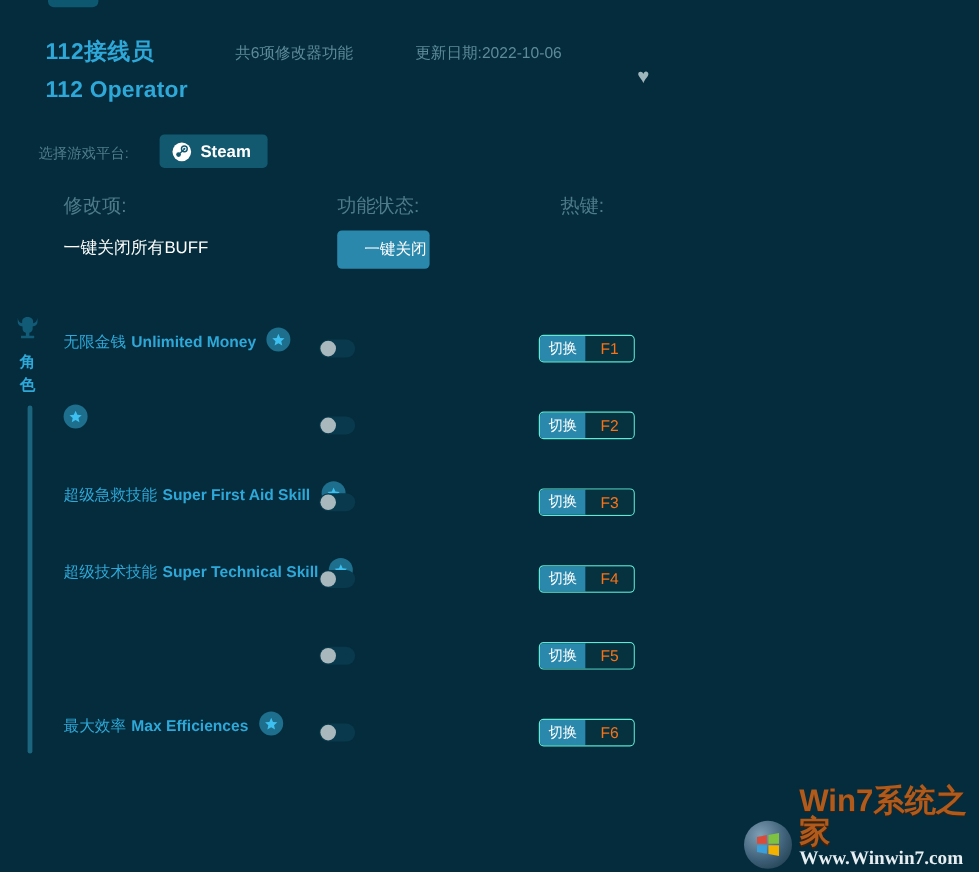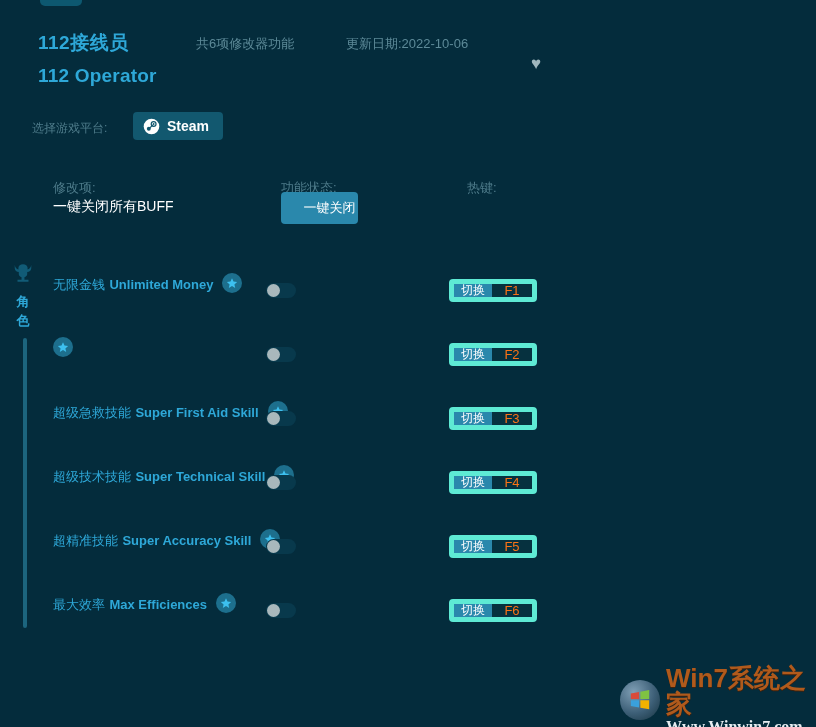--- a/index.html
+++ b/index.html
@@ -111,23 +111,22 @@
   }
 
   
   .col-headers {
     position: absolute;
     left: 0; top: 162px;
     width: 816px; height: 20px;
   }
   .col-h {
     position: absolute;
-    font-size: 13px;
+    font-size: 16px;
     color: #4e7b8a;
-    margin-top: 17px;
   }
   .col-h.c1 { left: 53px; }
   .col-h.c2 { left: 281px; }
   .col-h.c3 { left: 467px; }
 
   
   .master-row {
     position: absolute;
     left: 0; top: 192px;
     width: 816px; height: 32px;
@@ -242,21 +241,21 @@
     width: 13px; height: 13px;
     border-radius: 50%;
     background: #a9b8bc;
   }
 
   .hotkey {
     position: absolute;
     left: 449px; top: 14px;
     height: 23px;
     display: flex;
-    border: 5px solid #5eead4;
+    border: 1px solid #5eead4;
     border-radius: 4px;
     overflow: hidden;
     cursor: pointer;
   }
   .hotkey .hk-action {
     background: #2a88ac;
     color: #ffffff;
     font-size: 12px;
     padding: 0 7px;
     display: flex;
@@ -272,21 +271,21 @@
     align-items: center;
     justify-content: center;
   }
 
   
   .watermark {
     position: absolute;
     left: 620px; top: 676px;
     width: 190px; height: 48px;
     display: flex;
-    align-items: center;
+    align-items: flex-end;
     gap: 6px;
   }
   .wm-orb {
     width: 40px; height: 40px;
     border-radius: 50%;
     background: radial-gradient(circle at 34% 30%, #7f9fb5 0%, #3d5f77 55%, #16323f 100%);
     display: flex;
     align-items: center;
     justify-content: center;
     flex: 0 0 auto;
@@ -429,31 +428,20 @@
     <div class="toggle">
         <span class="knob"></span>
       </div>
     <div class="hotkey">
       <span class="hk-action">切换</span>
       <span class="hk-key">F4</span>
     </div>
   </div>
 
   <div class="row">
-    <div class="row-names">
-      <span class="names-stack">
-        <span class="name-cn">超精准技能</span>
-        <span class="name-en">Super Accuracy Skill</span>
-      </span>
-      <span class="star-badge">
-        <svg width="12" height="12" viewBox="0 0 24 24">
-            <path d="M12 2.4 L15 9.2 L22.2 9.9 L16.8 14.8 L18.4 21.8 L12 18.1 L5.6 21.8 L7.2 14.8 L1.8 9.9 L9 9.2 Z" fill="#3dc0ef"></path>
-          </svg>
-      </span>
-    </div>
     <div class="toggle">
         <span class="knob"></span>
       </div>
     <div class="hotkey">
       <span class="hk-action">切换</span>
       <span class="hk-key">F5</span>
     </div>
   </div>
 
   <div class="row">

